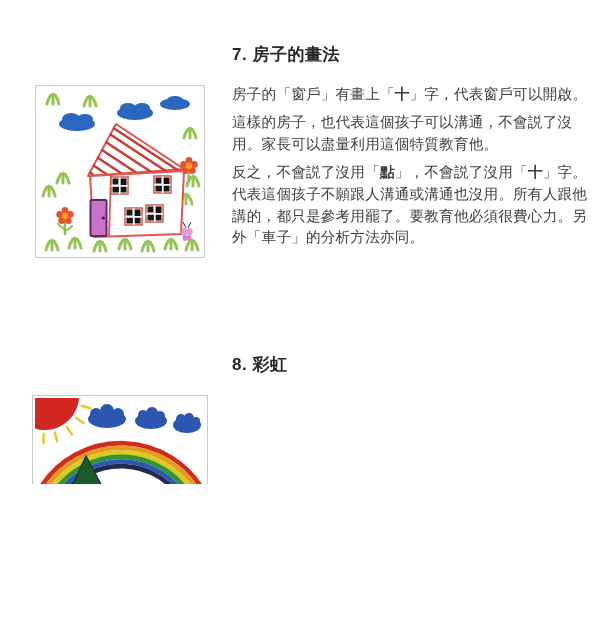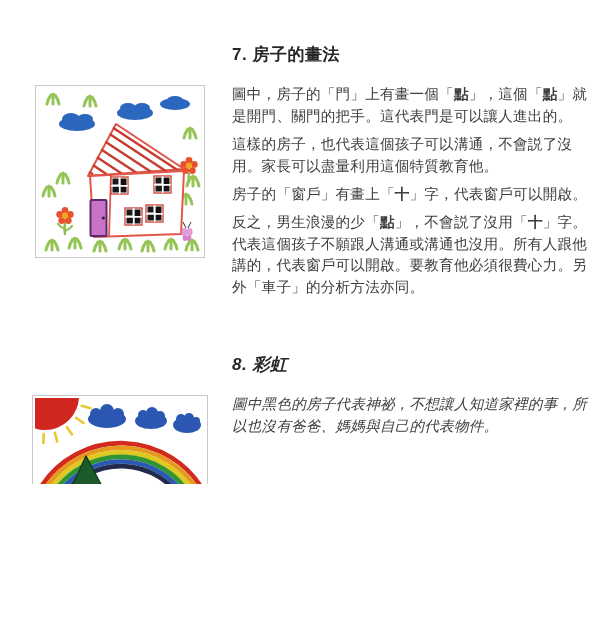--- a/index.html
+++ b/index.html
@@ -13,21 +13,21 @@
   .frame {
     position:absolute; background:#fff;
     border:1px solid #c9c9c9; padding:2px;
   }
   .fig1 { left:35px; top:85px;  width:170px; height:173px; }
   .fig2 { left:32px; top:395px; width:176px; height:149px; }
   .frame svg { display:block; width:100%; height:100%; }
 
   .text { position:absolute; left:232px; width:357px; }
   .sec7 { top:44px; }
-  .sec8 { top:354px;font-style:italic; }
+  .sec8 { top:354px; }
 
   h2 {
     font-size:17px; font-weight:700; color:#262626;
     letter-spacing:.5px; margin:0 0 19px 0; line-height:21px;
   }
   p {
     font-size:14.6px; line-height:21.7px; color:#3e3e3e;
     letter-spacing:.2px; margin:0 0 6.5px 0;
   }
   .b { font-weight:700; }
@@ -126,24 +126,23 @@
         <ellipse cx="-2.6" cy="0" rx="3" ry="4" fill="#e49ad6"></ellipse>
         <ellipse cx="2.6" cy="0" rx="3" ry="4" fill="#e49ad6"></ellipse>
         <ellipse cx="-2" cy="6" rx="2.4" ry="3" fill="#d883c8"></ellipse>
         <ellipse cx="2" cy="6" rx="2.4" ry="3" fill="#d883c8"></ellipse>
       </g>
     </svg>
   </figure>
 
   <section class="text sec7">
     <h2>7. 房子的畫法</h2>
-    <p><span>圖中，房子的「門」上有畫一個「</span><span class="b">點</span><span>」，這個「</span><span class="b">點</span><span>」就是開門、關門的把手。這代表門是可以讓人進出的。</span></p>
+    <p><span>房子的「窗戶」有畫上「</span><span class="b">十</span><span>」字，代表窗戶可以開啟。</span></p>
     <p><span>這樣的房子，也代表這個孩子可以溝通，不會説了沒用。家長可以盡量利用這個特質教育他。</span></p>
-    <p><span>房子的「窗戶」有畫上「</span><span class="b">十</span><span>」字，代表窗戶可以開啟。</span></p>
-    <p><span>反之，男生浪漫的少「</span><span class="b">點</span><span>」，不會説了沒用「</span><span class="b">十</span><span>」字。代表這個孩子不願跟人溝通或溝通也沒用。所有人跟他講的，代表窗戶可以開啟。要教育他必須很費心力。另外「車子」的分析方法亦同。</span></p>
+    <p><span>反之，不會説了沒用「</span><span class="b">點</span><span>」，不會説了沒用「</span><span class="b">十</span><span>」字。代表這個孩子不願跟人溝通或溝通也沒用。所有人跟他講的，都只是參考用罷了。要教育他必須很費心力。另外「車子」的分析方法亦同。</span></p>
   </section>
 
   <figure class="frame fig2">
     <svg viewBox="0 0 170 143" aria-hidden="true">
 
       <g>
         <circle cx="10" cy="-2" r="34" fill="#d12720"></circle>
         <g stroke="#e8c832" stroke-width="2.6" stroke-linecap="round">
           <path d="M46.7,7.8 L55.4,10.2"></path>
           <path d="M41.1,19.8 L48.5,25.0"></path>
@@ -195,16 +194,15 @@
         <polygon points="62,101 70,91 92,92 97,102" fill="#ee8b1e" stroke="#c96a10" stroke-width="1" stroke-linejoin="round"></polygon>
         <rect x="66" y="101" width="25" height="26" fill="#5fa32f" stroke="#2f6a1a" stroke-width="1.5"></rect>
         <circle cx="83" cy="118" r="3.4" fill="#fff" stroke="#222" stroke-width="1"></circle>
         <circle cx="84" cy="119" r="1.4" fill="#111"></circle>
       </g>
     </svg>
   </figure>
 
   <section class="text sec8">
     <h2>8. 彩虹</h2>
-    <p><span>圖中黑色的房子代表神祕，不想讓人知道家裡的事，所以也沒有爸爸、媽媽與自己的代表物件。</span></p>
   </section>
 
 </div>
 
 </body></html>

